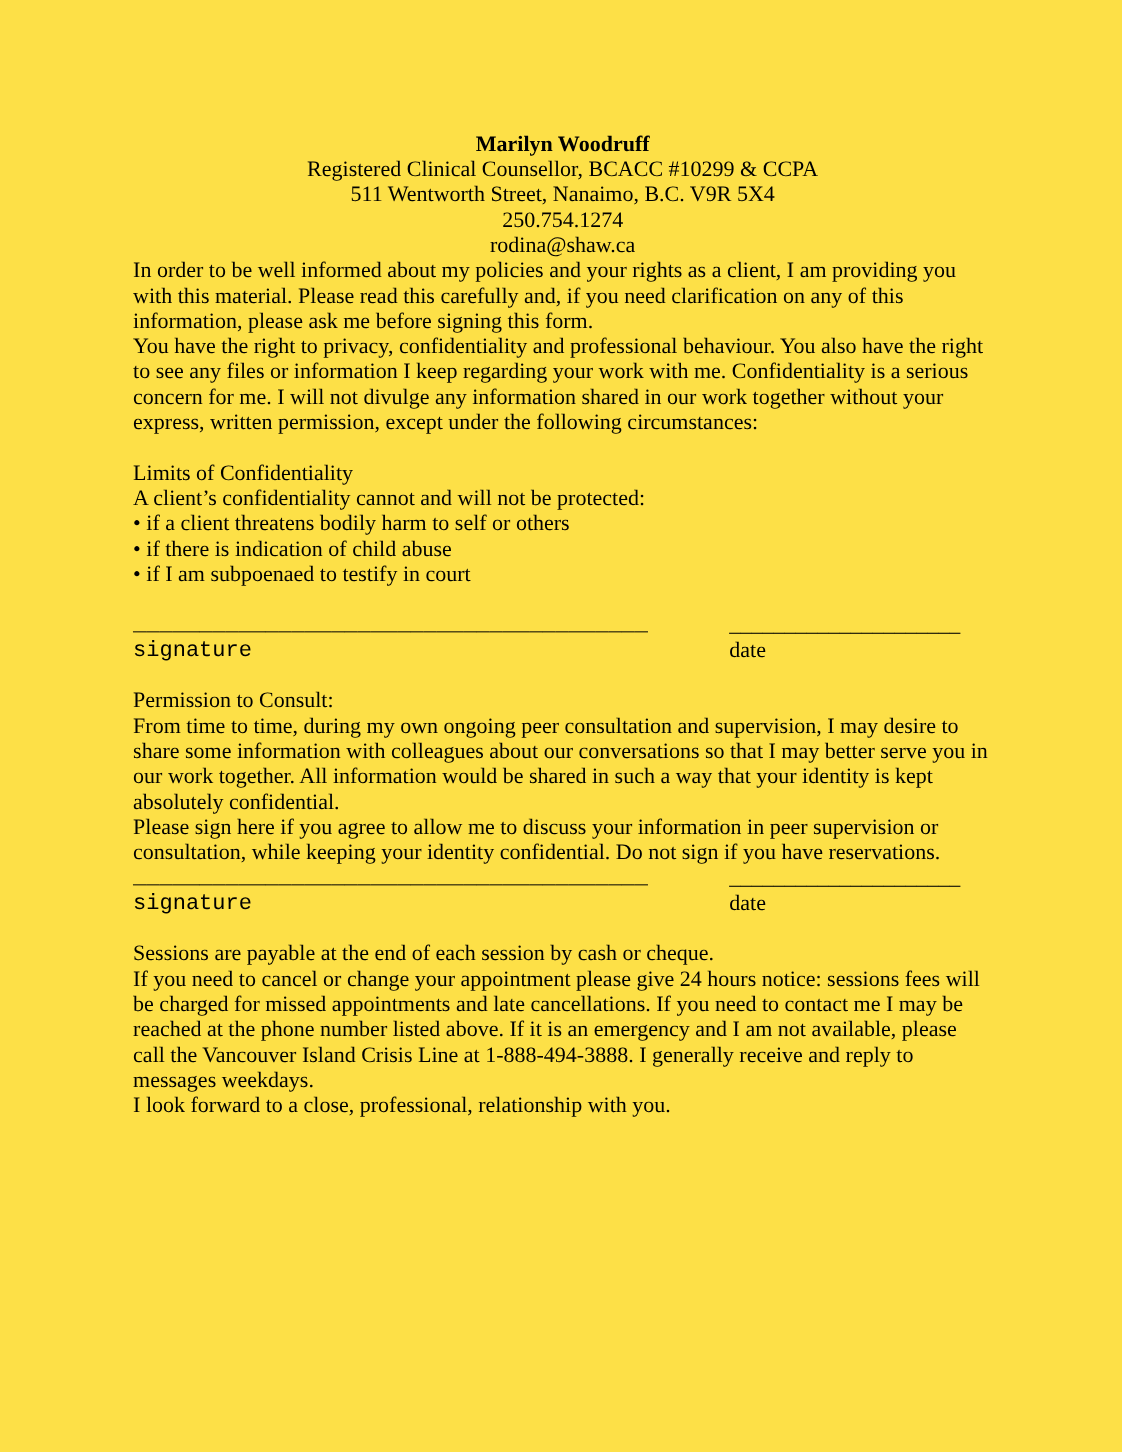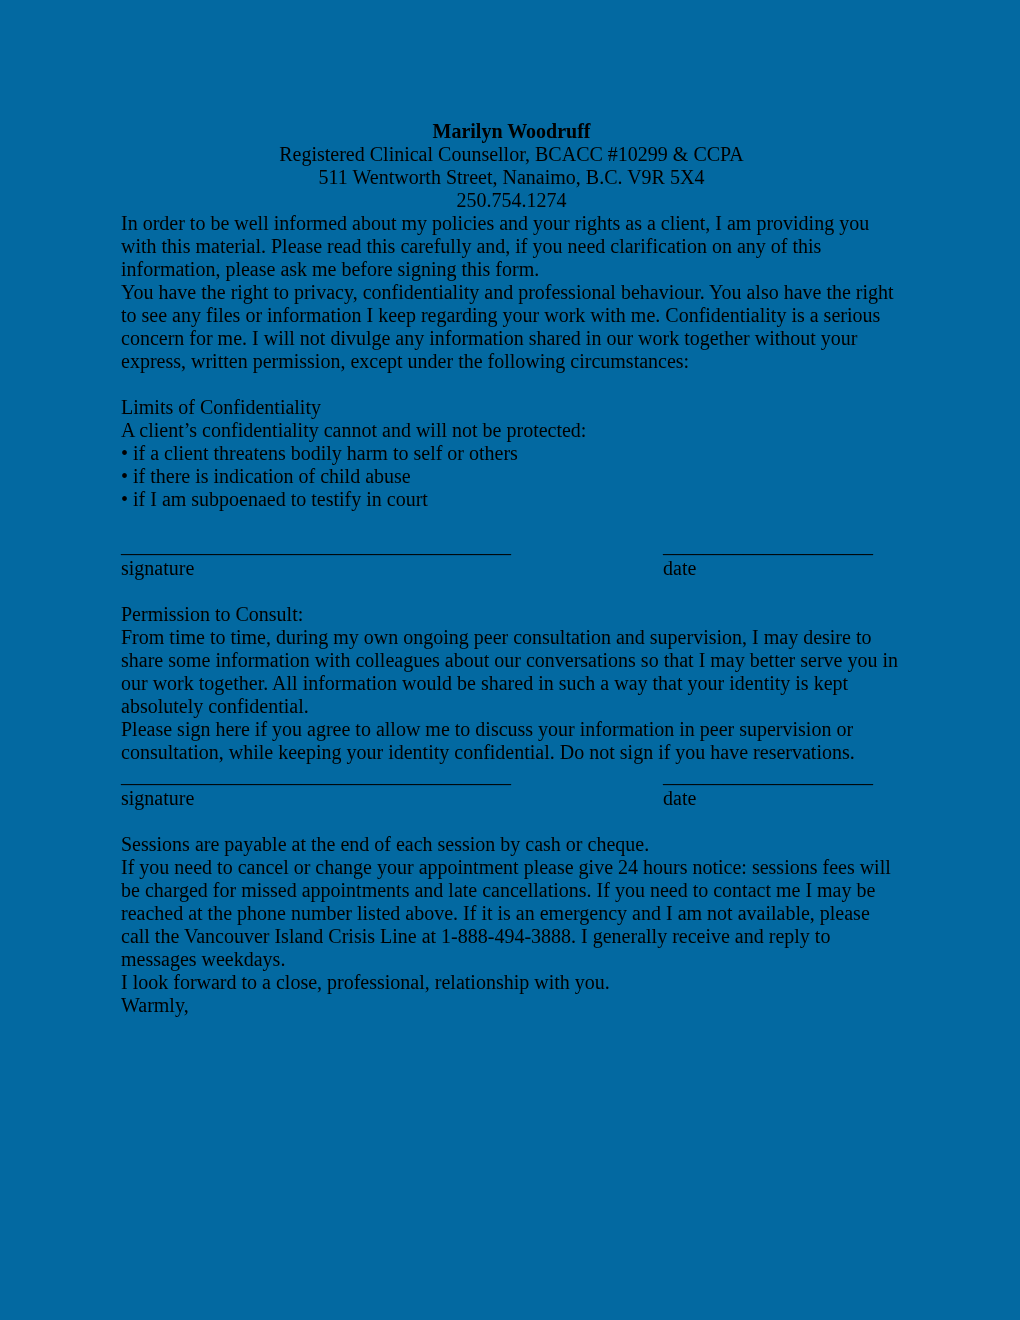--- a/index.html
+++ b/index.html
@@ -1,48 +1,49 @@
 <!DOCTYPE html>
 <html><head>
 <meta charset="utf-8">
 <style>
   html, body { margin: 0; padding: 0; background: #ffffff; }
   .page {
     position: relative;
     width: 1020px;
     height: 1320px;
-    background: #0369a1;
+    background: #fde047;
     box-sizing: border-box;
     padding: 120px 118px 0 121px;
     font-family: "Liberation Serif", "DejaVu Serif", serif;
     font-size: 20px;
     line-height: 23px;
     color: #000000;
     overflow: hidden;
   }
   .center { text-align: center; }
   .bold { font-weight: bold; }
   .line { min-height: 23px; }
   .spacer1 { height: 23px; }
   .spacer3 { height: 69px; }
   .sig-row { display: flex; }
-  .sig-col1 { display: inline-block; width: 542px; }
+  .sig-col1 { display: inline-block; width: 542px; font-family: Liberation Mono, monospace; }
   .sig-col2 { display: inline-block; }
   .footer-row { white-space: nowrap; }
 </style>
 </head>
 <body>
 
 <div class="page">
 
   <div class="center">
     <div class="line bold">Marilyn Woodruff</div>
     <div class="line">Registered Clinical Counsellor, BCACC #10299 &amp; CCPA</div>
     <div class="line">511 Wentworth Street, Nanaimo, B.C. V9R 5X4</div>
     <div class="line">250.754.1274</div>
+    <div class="line">rodina@shaw.ca</div>
   </div>
 
   <div>In order to be well informed about my policies and your rights as a client, I am providing you with this material. Please read this carefully and, if you need clarification on any of this information, please ask me before signing this form.</div>
   <div>You have the right to privacy, confidentiality and professional behaviour. You also have the right to see any files or information I keep regarding your work with me. Confidentiality is a serious concern for me. I will not divulge any information shared in our work together without your express, written permission, except under the following circumstances:</div>
 
   <div class="spacer1"></div>
 
   <div class="line">Limits of Confidentiality</div>
   <div class="line">A client’s confidentiality cannot and will not be protected:</div>
   <div class="line">• if a client threatens bodily harm to self or others</div>
@@ -77,18 +78,17 @@
       <span class="sig-col1">signature</span>
       <span class="sig-col2">date</span>
     </div>
   </div>
 
   <div class="spacer1"></div>
 
   <div class="line">Sessions are payable at the end of each session by cash or cheque.</div>
   <div>If you need to cancel or change your appointment please give 24 hours notice: sessions fees will be charged for missed appointments and late cancellations. If you need to contact me I may be reached at the phone number listed above. If it is an emergency and I am not available, please call the Vancouver Island Crisis Line at 1-888-494-3888. I generally receive and reply to messages weekdays.</div>
   <div class="line">I look forward to a close, professional, relationship with you.</div>
-  <div class="line">Warmly,</div>
 
   <div class="spacer3"></div>
 
 
 </div>
 
 </body></html>

